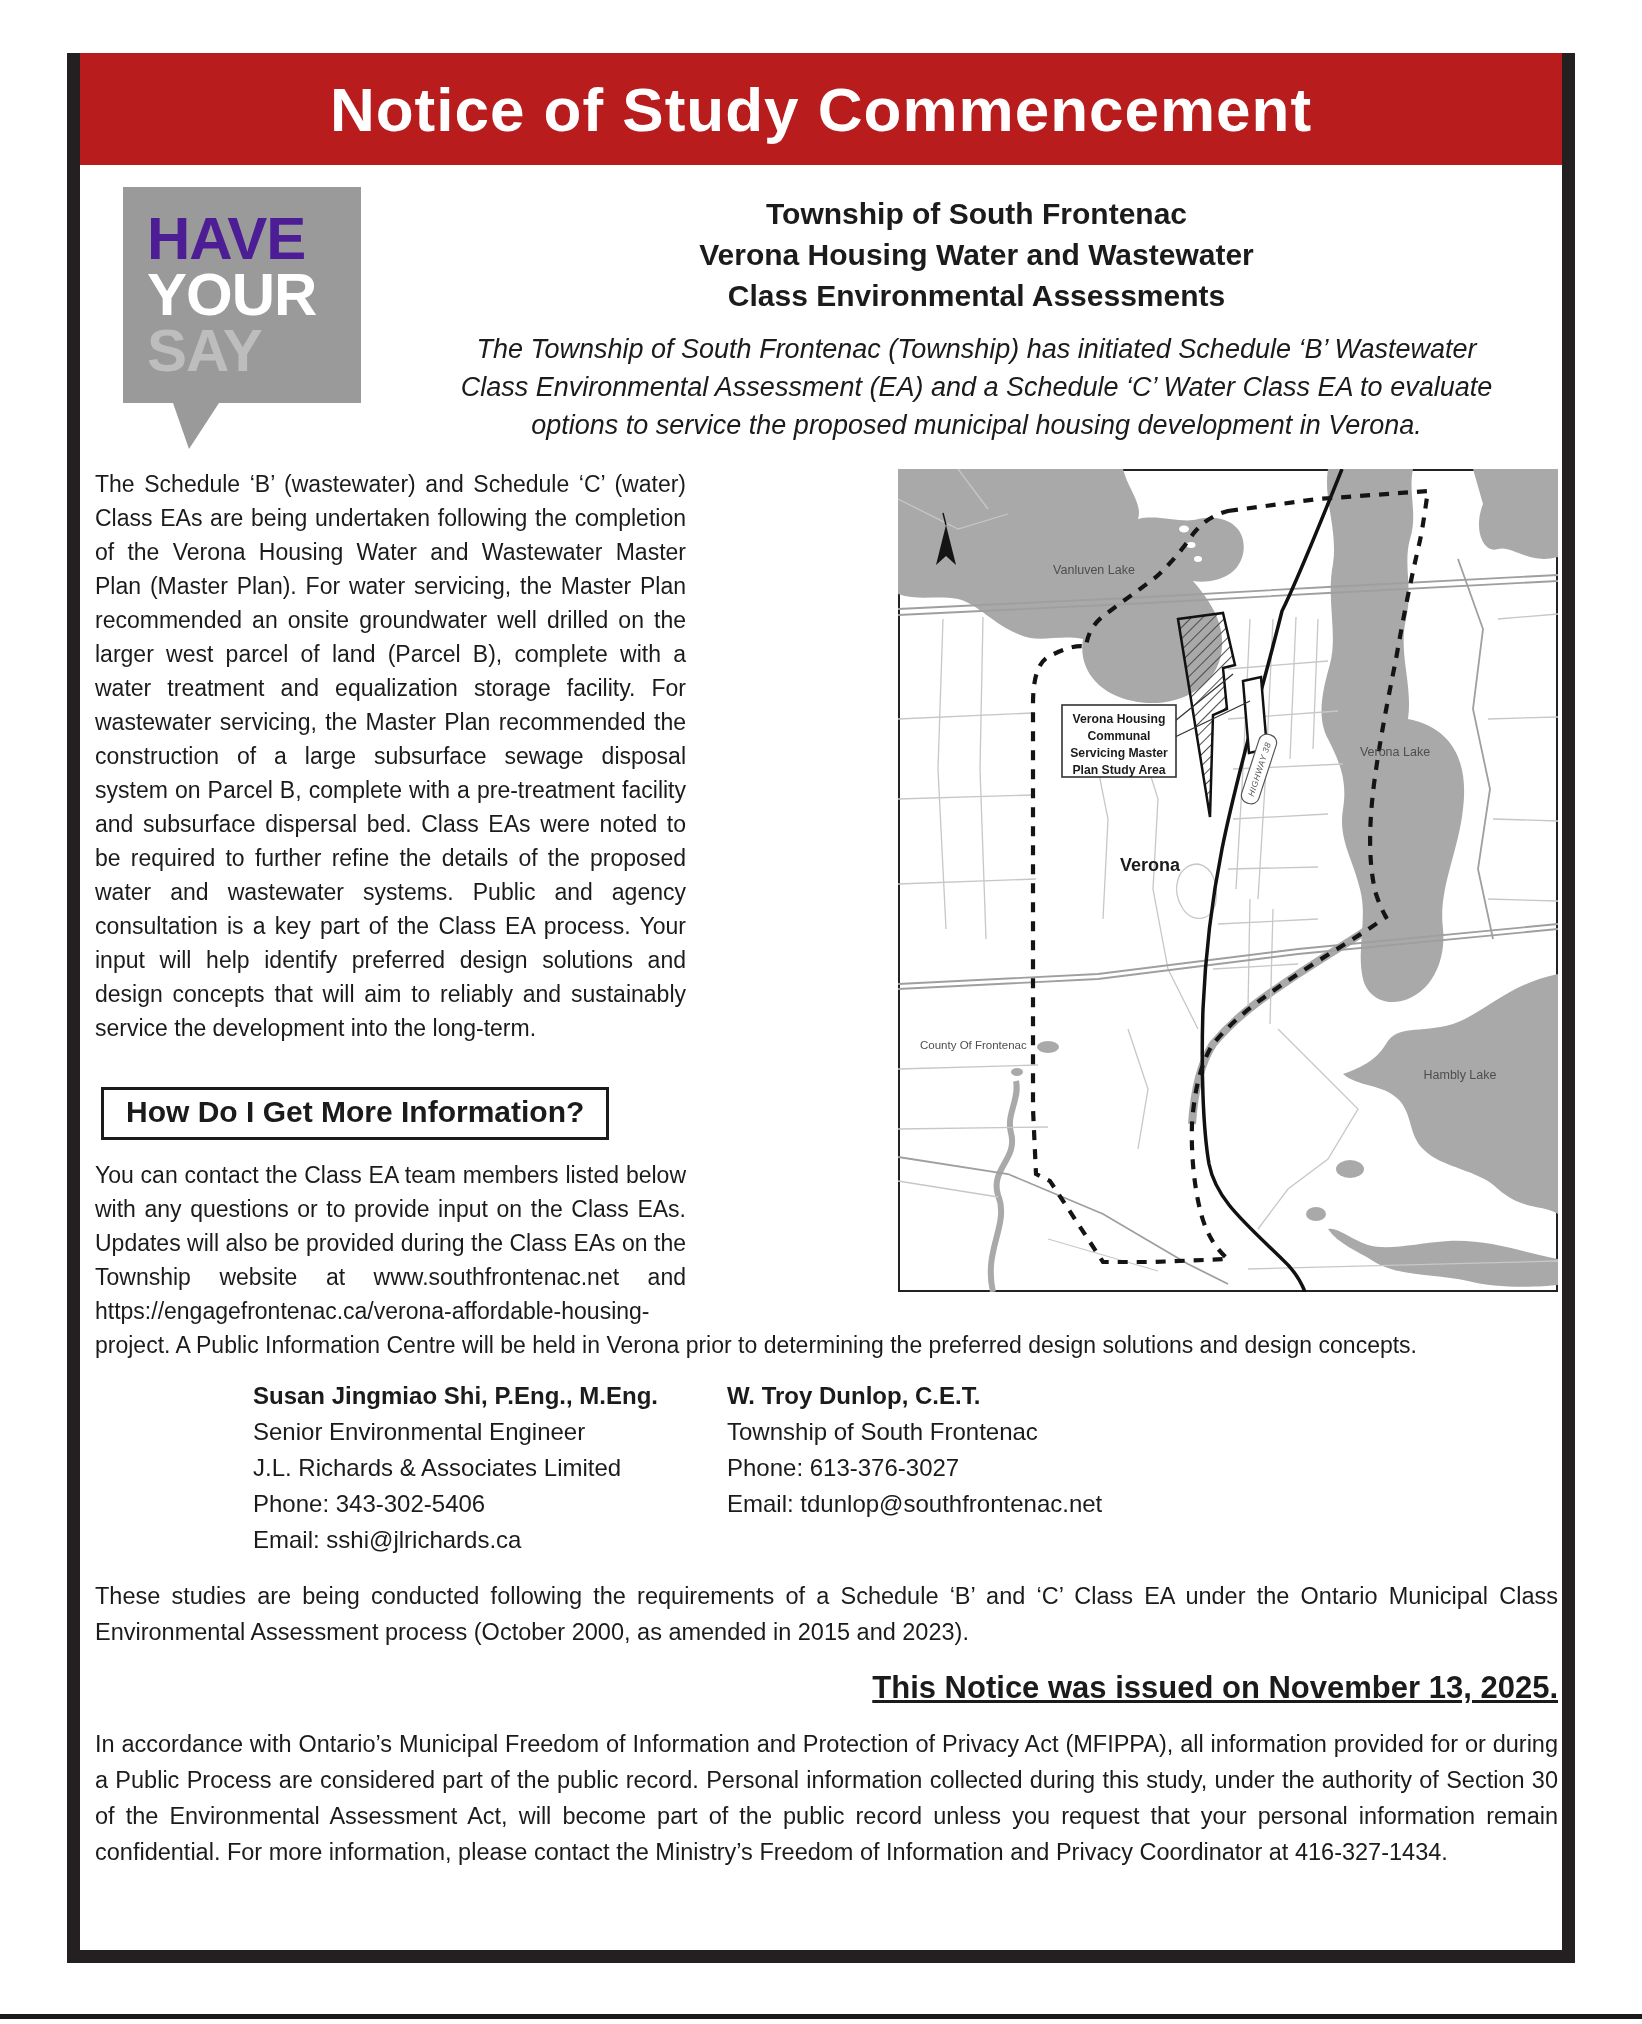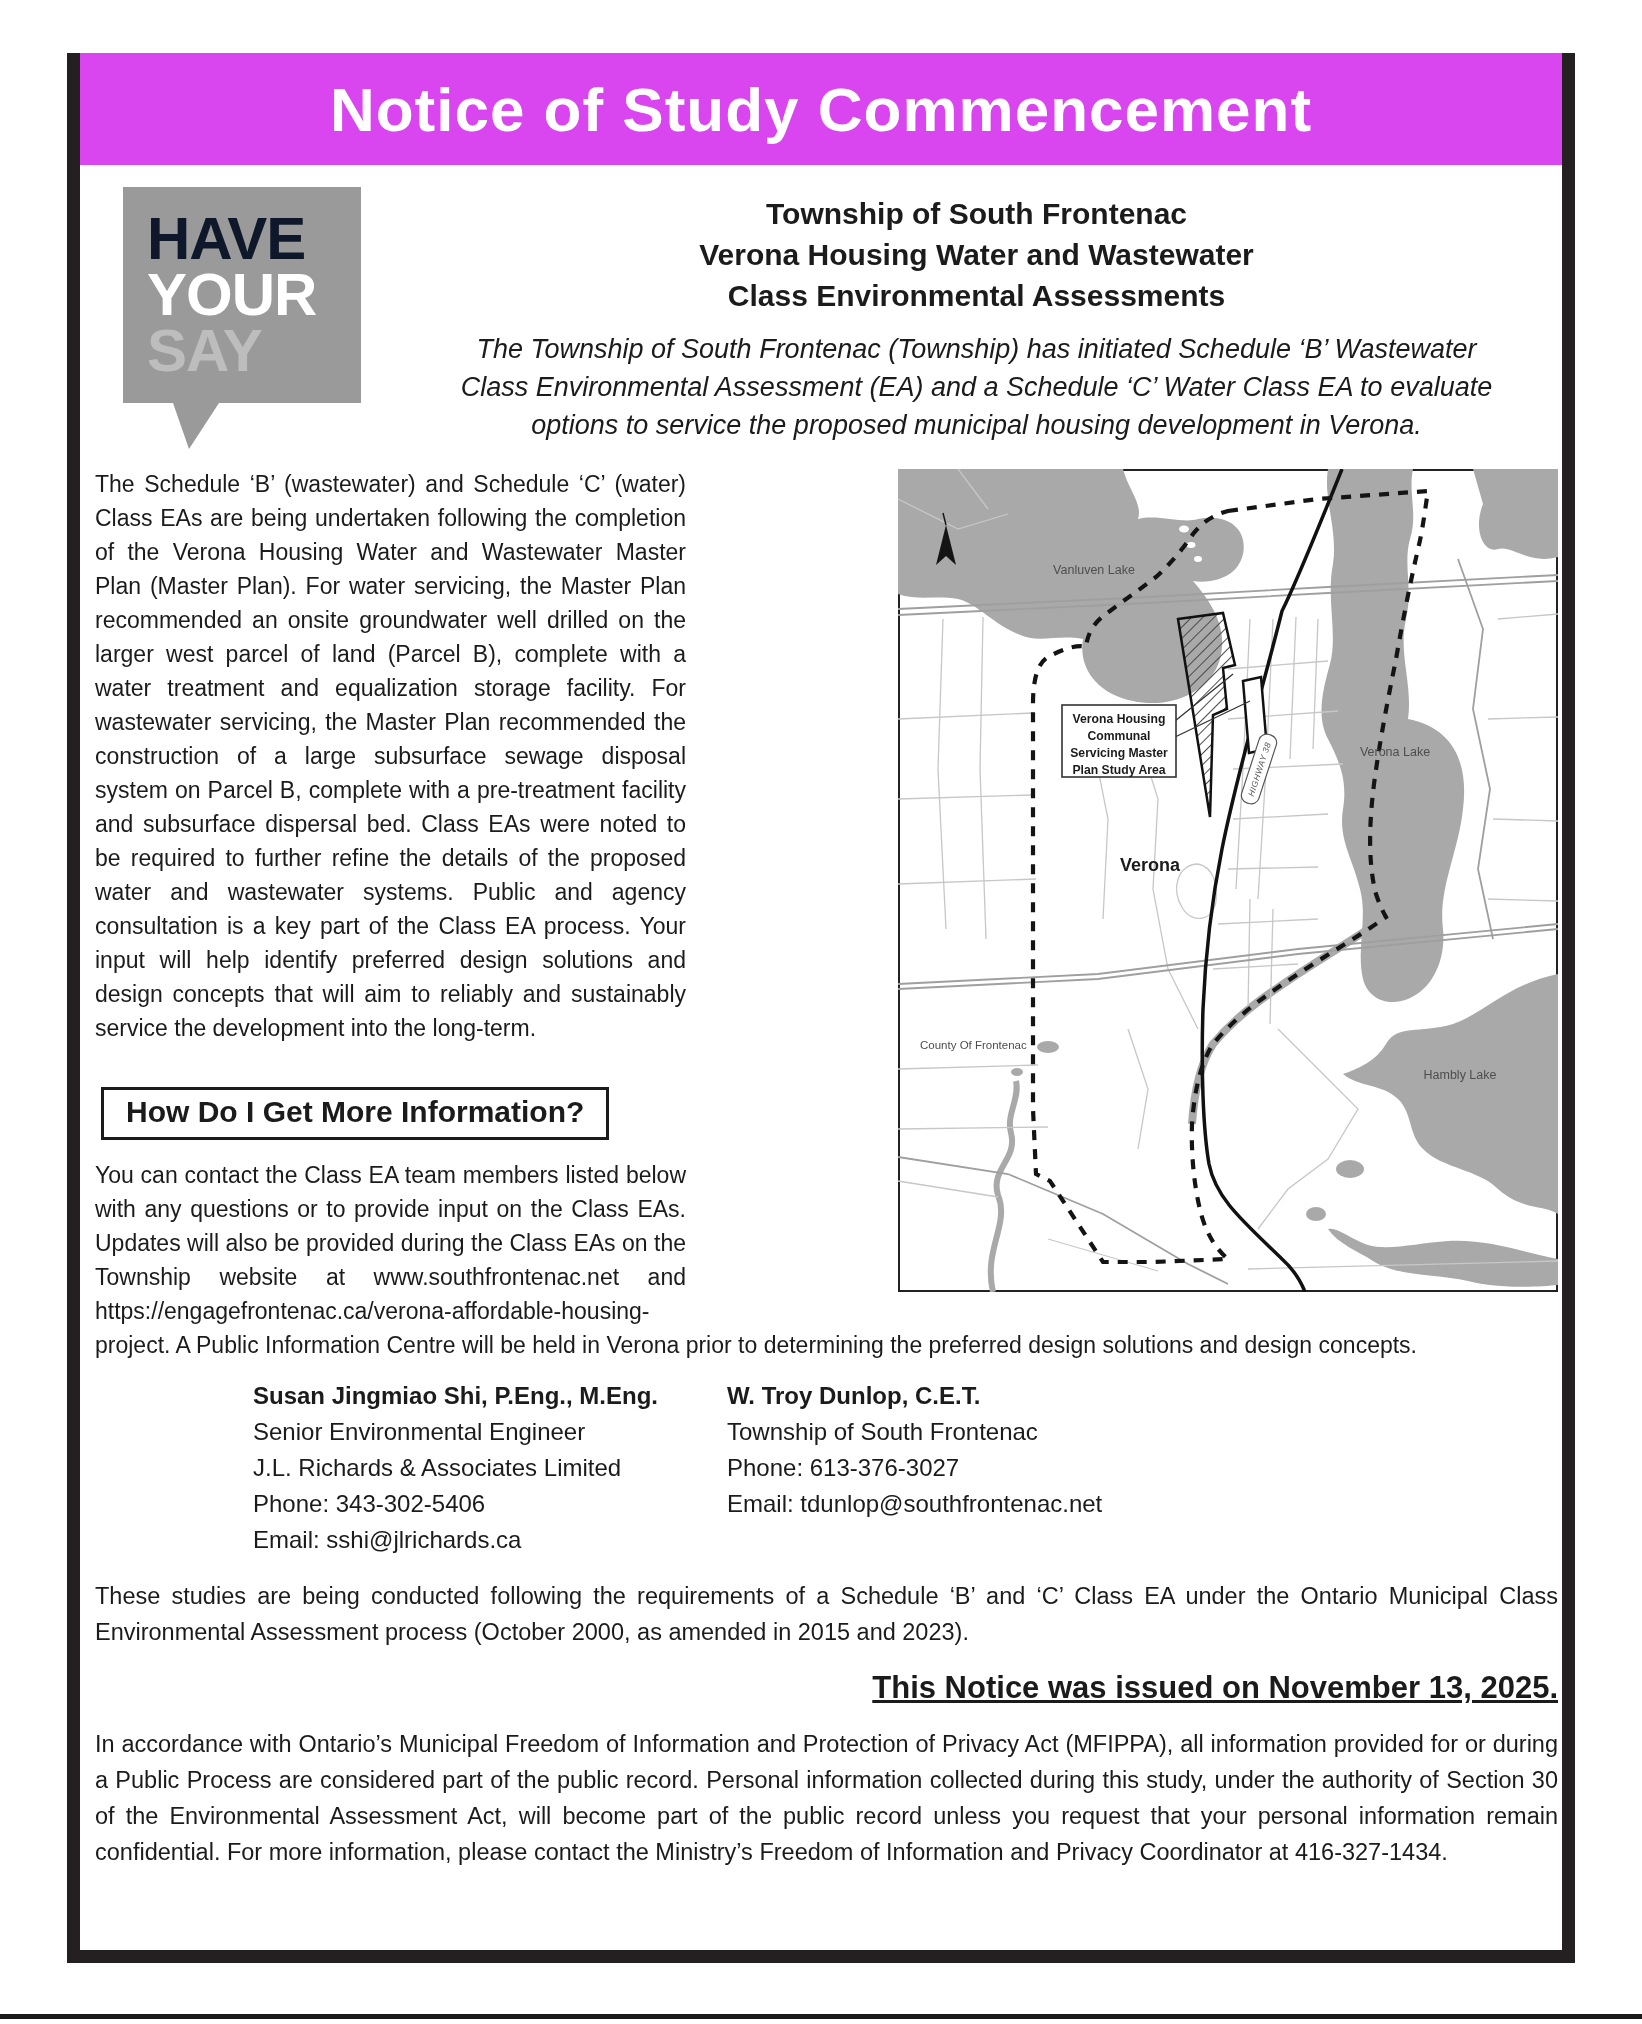--- a/index.html
+++ b/index.html
@@ -6,36 +6,36 @@
   body{
     width:1642px;height:2024px;position:relative;background:#ffffff;
     font-family:"Liberation Sans",sans-serif;color:#1b1b1b;
   }
   .frame{
     position:absolute;left:67px;top:53px;width:1508px;height:1910px;
     box-sizing:border-box;border:13px solid #241f21;border-top:none;
     background:#fff;overflow:hidden;
   }
   .banner{
-    background:#d946ef;height:112px;margin:0 -13px;
+    background:#b91c1c;height:112px;margin:0 -13px;
     display:flex;align-items:center;justify-content:center;
   }
   .banner-title{
     color:#ffffff;font-size:62px;font-weight:bold;letter-spacing:1px;margin:0;
   }
   .content{padding:14px 4px 0 15px;}
   .top-row{display:flex;margin-top:8px;}
   .logo-wrap{flex:0 0 300px;padding-left:28px;box-sizing:border-box;}
   .bubble{
     width:238px;height:216px;background:#9a9a9a;
     display:flex;flex-direction:column;justify-content:center;
     padding-left:24px;box-sizing:border-box;
   }
   .bubble span{font-weight:bold;font-size:60px;line-height:56px;letter-spacing:-1px;}
-  .logo-l1{color:#0f172a;}
+  .logo-l1{color:#4c1d95;}
   .logo-l2{color:#ffffff;}
   .logo-l3{color:#bdbdbd;}
   .tail{
     width:0;height:0;border-left:16px solid transparent;border-right:30px solid transparent;
     border-top:46px solid #9a9a9a;margin-left:50px;
   }
   .titles{flex:1;text-align:center;padding-top:6px;}
   .title-line{font-weight:bold;font-size:30px;line-height:41px;}
   .intro{
     font-style:italic;font-size:27px;line-height:38px;

